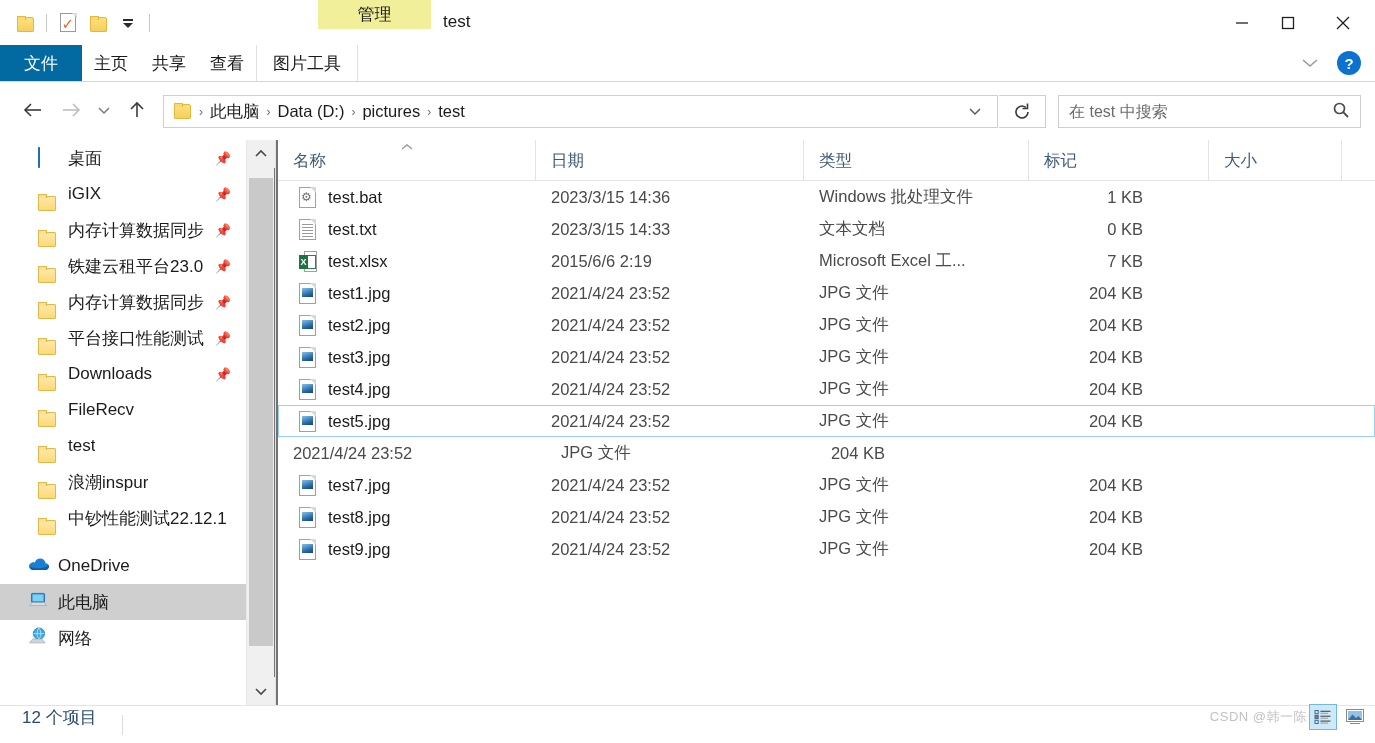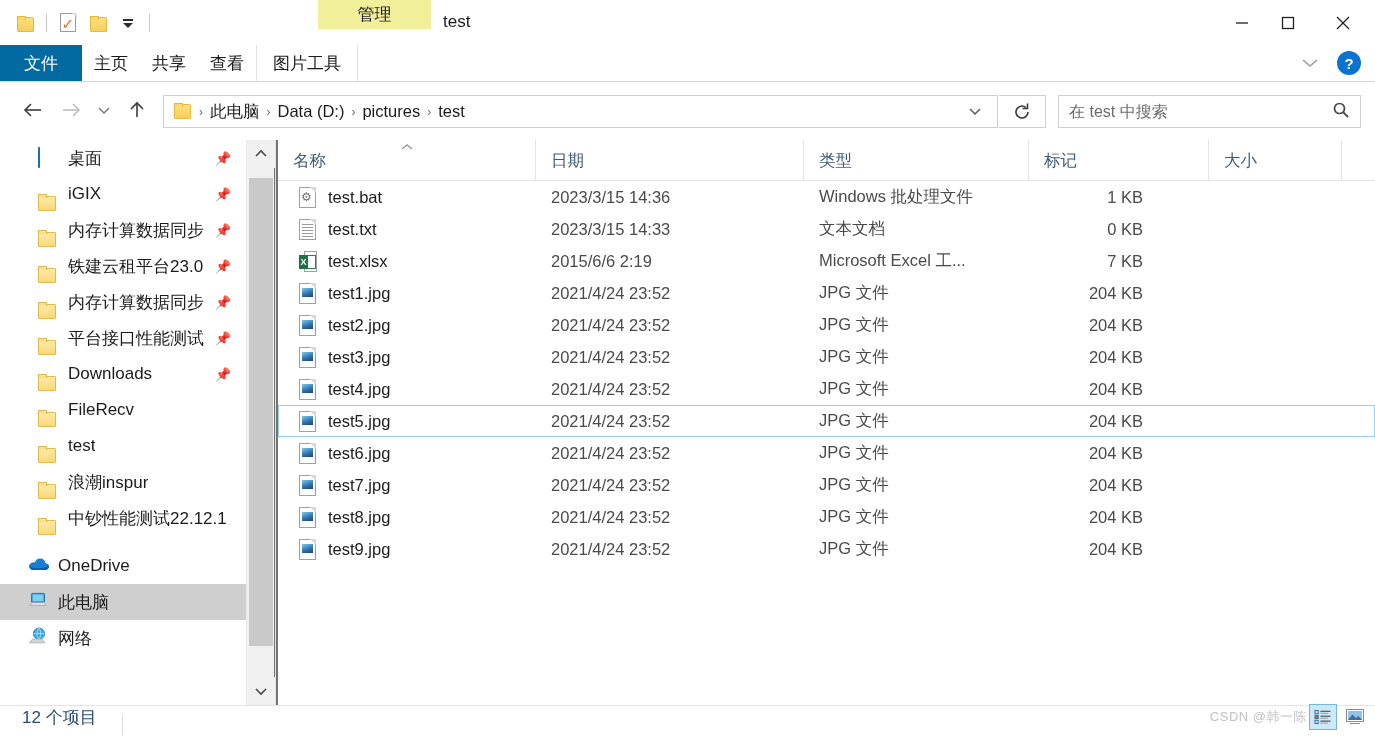--- a/index.html
+++ b/index.html
@@ -695,28 +695,20 @@
             </span>
             <span>test5.jpg</span>
           </div>
           <div class="cell-date">2021/4/24 23:52</div>
           <div class="cell-type">JPG 文件</div>
           <div class="cell-size">204 KB</div>
           <div class="cell-tags"></div>
         </div>
 
         <div class="row">
-          <div class="cell-name">
-            <span class="fi fi-jpg">
-              <span class="fi-page"></span>
-                <span class="fi-corner"></span>
-                <span class="thumb"></span>
-            </span>
-            <span>test6.jpg</span>
-          </div>
           <div class="cell-date">2021/4/24 23:52</div>
           <div class="cell-type">JPG 文件</div>
           <div class="cell-size">204 KB</div>
           <div class="cell-tags"></div>
         </div>
 
         <div class="row">
           <div class="cell-name">
             <span class="fi fi-jpg">
               <span class="fi-page"></span>

